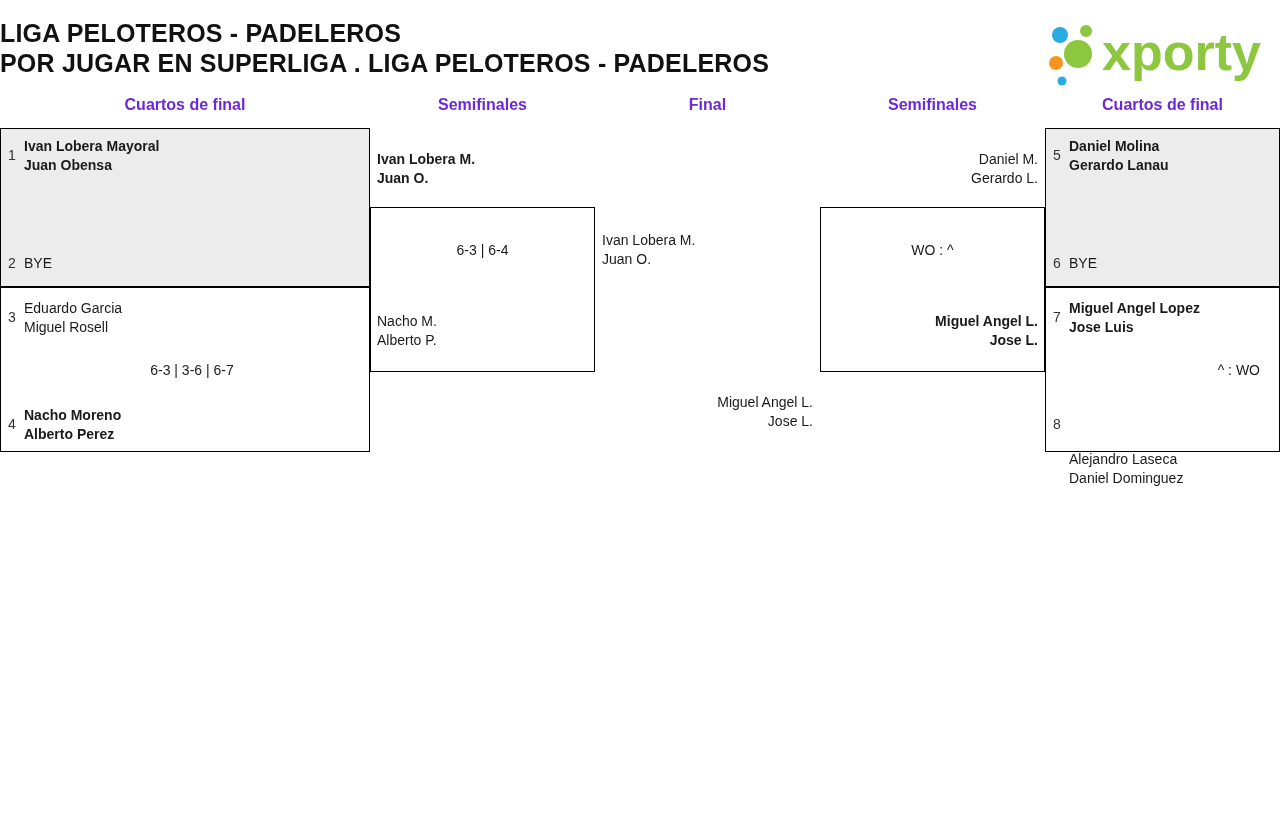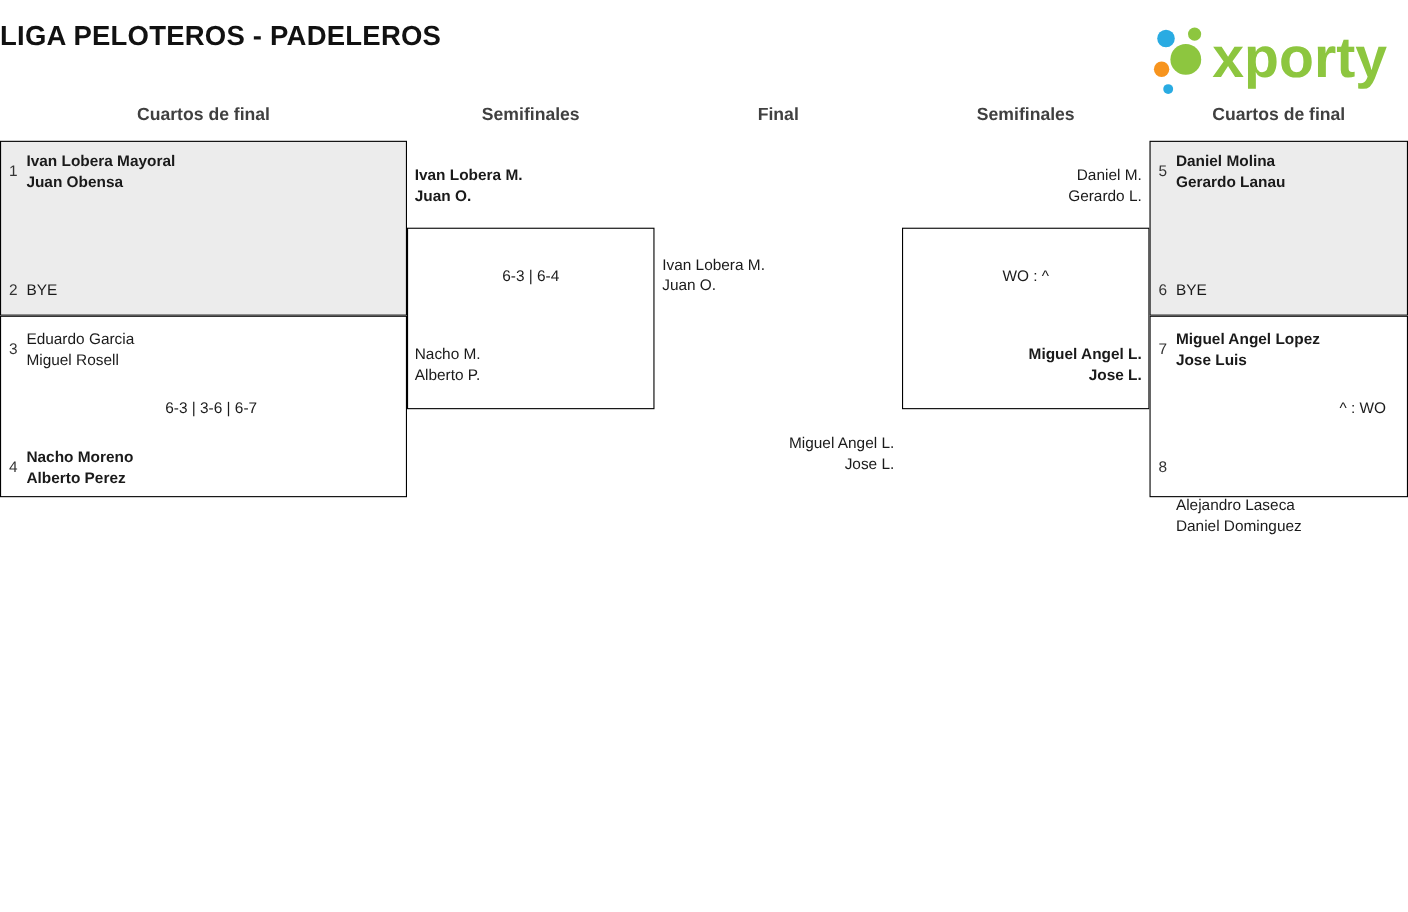--- a/index.html
+++ b/index.html
@@ -43,21 +43,21 @@
     height: 68px;
   }
   .logo svg { display: block; }
 
   
   .round-head {
     position: absolute;
     top: 96px;
     font-size: 16px;
     font-weight: bold;
-    color: #404040;
+    color: #6d28d9;
     text-align: center;
     white-space: nowrap;
   }
   .rh1 { left: 0;    width: 370px; }
   .rh2 { left: 370px; width: 225px; }
   .rh3 { left: 595px; width: 225px; }
   .rh4 { left: 820px; width: 225px; }
   .rh5 { left: 1045px; width: 235px; }
 
   
@@ -95,20 +95,21 @@
   }
 
   
 </style>
 </head>
 <body>
 
 <div class="header">
   <div class="title-block">
     <span>LIGA PELOTEROS - PADELEROS</span>
+    <span class="title-line2">POR JUGAR EN SUPERLIGA . LIGA PELOTEROS - PADELEROS</span>
   </div>
 
   <div class="logo">
     <svg width="232" height="68" viewBox="0 0 232 68" xmlns="http://www.w3.org/2000/svg" aria-hidden="true">
 
       <circle cx="14" cy="17" r="8" fill="#29abe2"></circle>
       <circle cx="40" cy="13" r="6" fill="#8dc63f"></circle>
       <circle cx="32" cy="36" r="14" fill="#8dc63f"></circle>
       <circle cx="10" cy="45" r="7" fill="#f7941e"></circle>
       <circle cx="16" cy="63" r="4.5" fill="#29abe2"></circle>

